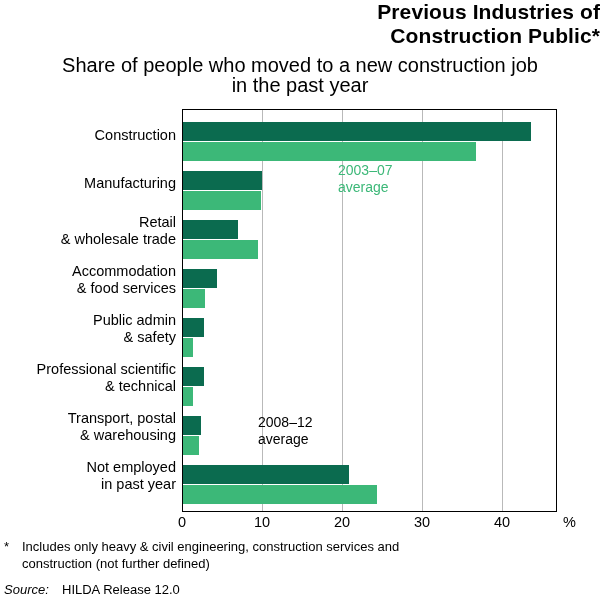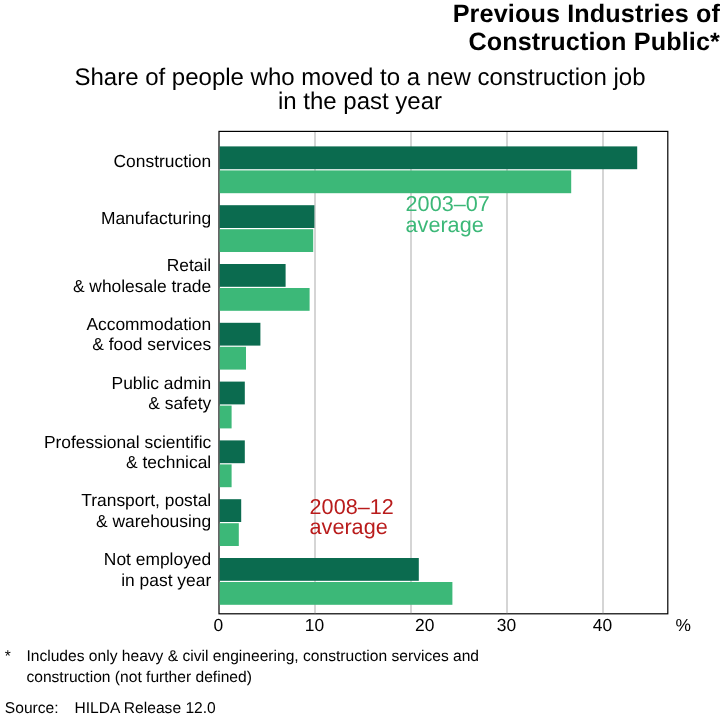--- a/index.html
+++ b/index.html
@@ -82,26 +82,26 @@
   }
   .bar {
     position: absolute;
     height: 19px;
   }
   .bar.dark { background: #0b6b4f; }
   .bar.light { background: #3cb878; }
 
   .annot {
     position: absolute;
-    font-size: 18px;
+    font-size: 14px;
     line-height: 17px;
     white-space: nowrap;
   }
   .annot.light-txt { color: #3cb878; }
-  .annot.dark-txt { color: #b91c1c; }
+  .annot.dark-txt { color: #000000; }
 
   .xaxis {
     position: absolute;
     left: 182px;
     top: 412px;
     width: 375px;
     height: 22px;
   }
   .xtick {
     position: absolute;
@@ -139,20 +139,21 @@
   }
   .src-row {
     display: flex;
     margin-top: 9px;
   }
   .src-label {
     width: 62px;
     flex: 0 0 62px;
     padding-left: 4px;
     box-sizing: border-box;
+    font-style: italic;
   }
 </style>
 </head>
 <body>
 
 <div class="page">
 
   <div class="title">
     <span>Previous Industries of</span>
     <span class="line2">Construction Public*</span>
@@ -234,21 +235,21 @@
       </div>
       <div class="annot dark-txt" style="left:75px; top:304px;">
         <div>2008–12</div>
         <div>average</div>
       </div>
     </div>
 
     <div class="xaxis">
       <div class="xtick" style="left:0px;">0</div>
       <div class="xtick" style="left:80px;">10</div>
-      <div class="xtick" style="left:160px;margin-left:12px;">20</div>
+      <div class="xtick" style="left:160px;">20</div>
       <div class="xtick" style="left:240px;">30</div>
       <div class="xtick" style="left:320px;">40</div>
     </div>
     <div class="xunit">%</div>
 
   </div>
 
   <div class="footnotes">
     <div class="fn-row">
       <div class="fn-mark">*</div>

